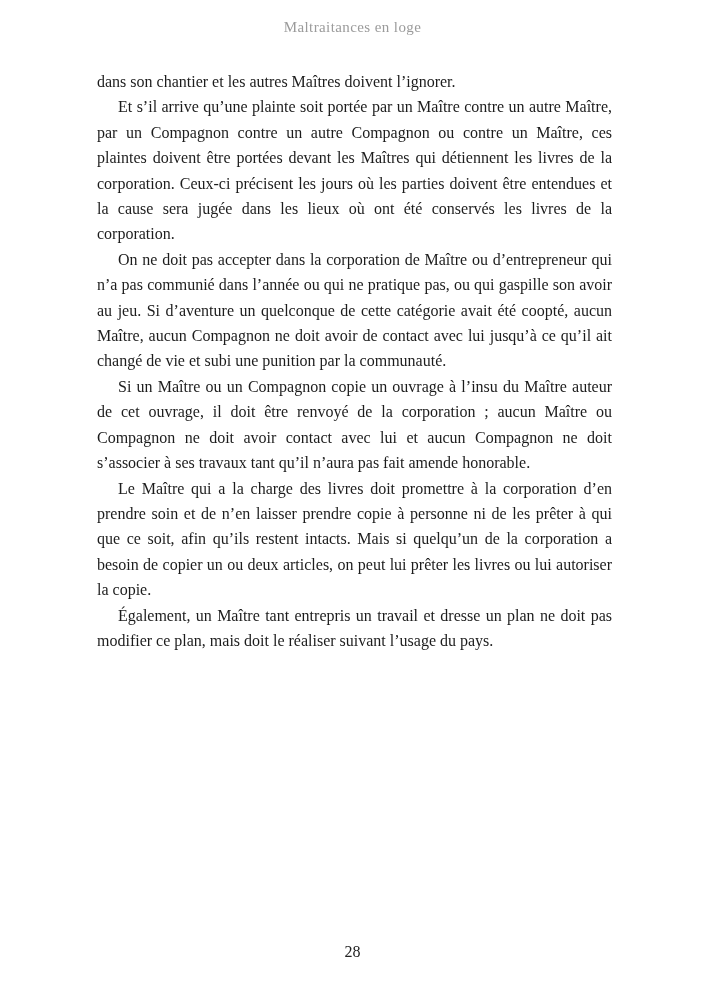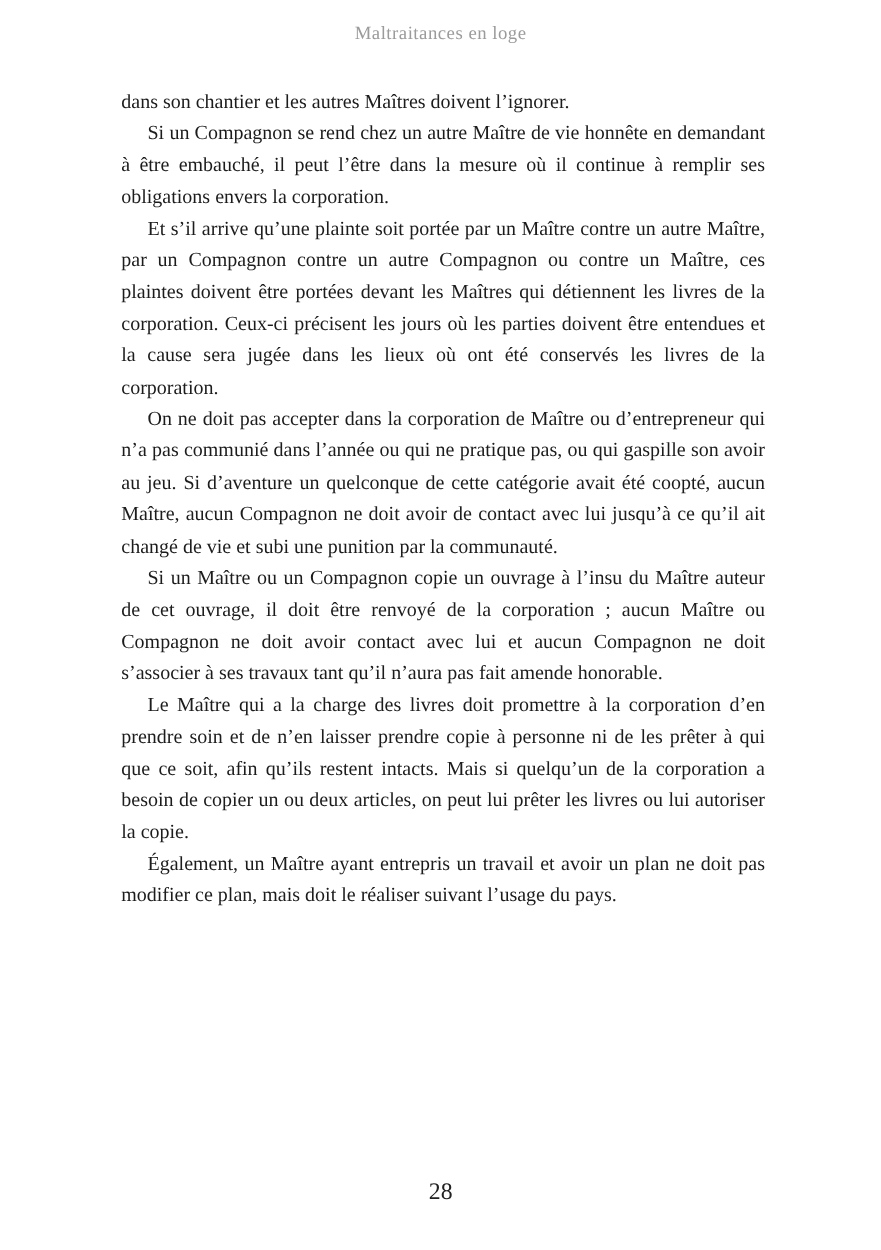--- a/index.html
+++ b/index.html
@@ -44,40 +44,39 @@
   }
   .page-body p.continuation {
     text-indent: 0;
   }
   .page-footer {
     position: absolute;
     top: 943px;
     left: 0;
     right: 0;
     text-align: center;
-    font-size: 19px;
+    font-size: 16px;
     color: #222222;
   }
 </style>
 </head>
 <body>
 
 <div class="page">
 
   <header class="running-header">
     <span>Maltraitances en loge</span>
   </header>
 
   <main class="page-body">
     <p class="continuation">dans son chantier et les autres Maîtres doivent l’ignorer.</p>
-    <p>Si un Compagnon se rend chez un autre Maître de vie honnête en demandant à être embauché, il peut l’être dans la mesure où il continue à remplir ses obligations envers la corporation.</p>
     <p>Et s’il arrive qu’une plainte soit portée par un Maître contre un autre Maître, par un Compagnon contre un autre Compagnon ou contre un Maître, ces plaintes doivent être portées devant les Maîtres qui détiennent les livres de la corporation. Ceux-ci précisent les jours où les parties doivent être entendues et la cause sera jugée dans les lieux où ont été conservés les livres de la corporation.</p>
     <p>On ne doit pas accepter dans la corporation de Maître ou d’entrepreneur qui n’a pas communié dans l’année ou qui ne pratique pas, ou qui gaspille son avoir au jeu. Si d’aventure un quelconque de cette catégorie avait été coopté, aucun Maître, aucun Compagnon ne doit avoir de contact avec lui jusqu’à ce qu’il ait changé de vie et subi une punition par la communauté.</p>
     <p>Si un Maître ou un Compagnon copie un ouvrage à l’insu du Maître auteur de cet ouvrage, il doit être renvoyé de la corporation ; aucun Maître ou Compagnon ne doit avoir contact avec lui et aucun Compagnon ne doit s’associer à ses travaux tant qu’il n’aura pas fait amende honorable.</p>
     <p>Le Maître qui a la charge des livres doit promettre à la corporation d’en prendre soin et de n’en laisser prendre copie à personne ni de les prêter à qui que ce soit, afin qu’ils restent intacts. Mais si quelqu’un de la corporation a besoin de copier un ou deux articles, on peut lui prêter les livres ou lui autoriser la copie.</p>
-    <p>Également, un Maître ayant entrepris un travail et avoir un plan ne doit pas modifier ce plan, mais doit le réaliser suivant l’usage du pays.</p>
+    <p>Également, un Maître tant entrepris un travail et dresse un plan ne doit pas modifier ce plan, mais doit le réaliser suivant l’usage du pays.</p>
   </main>
 
   <footer class="page-footer">
     <span>28</span>
   </footer>
 
 </div>
 
 </body></html>

